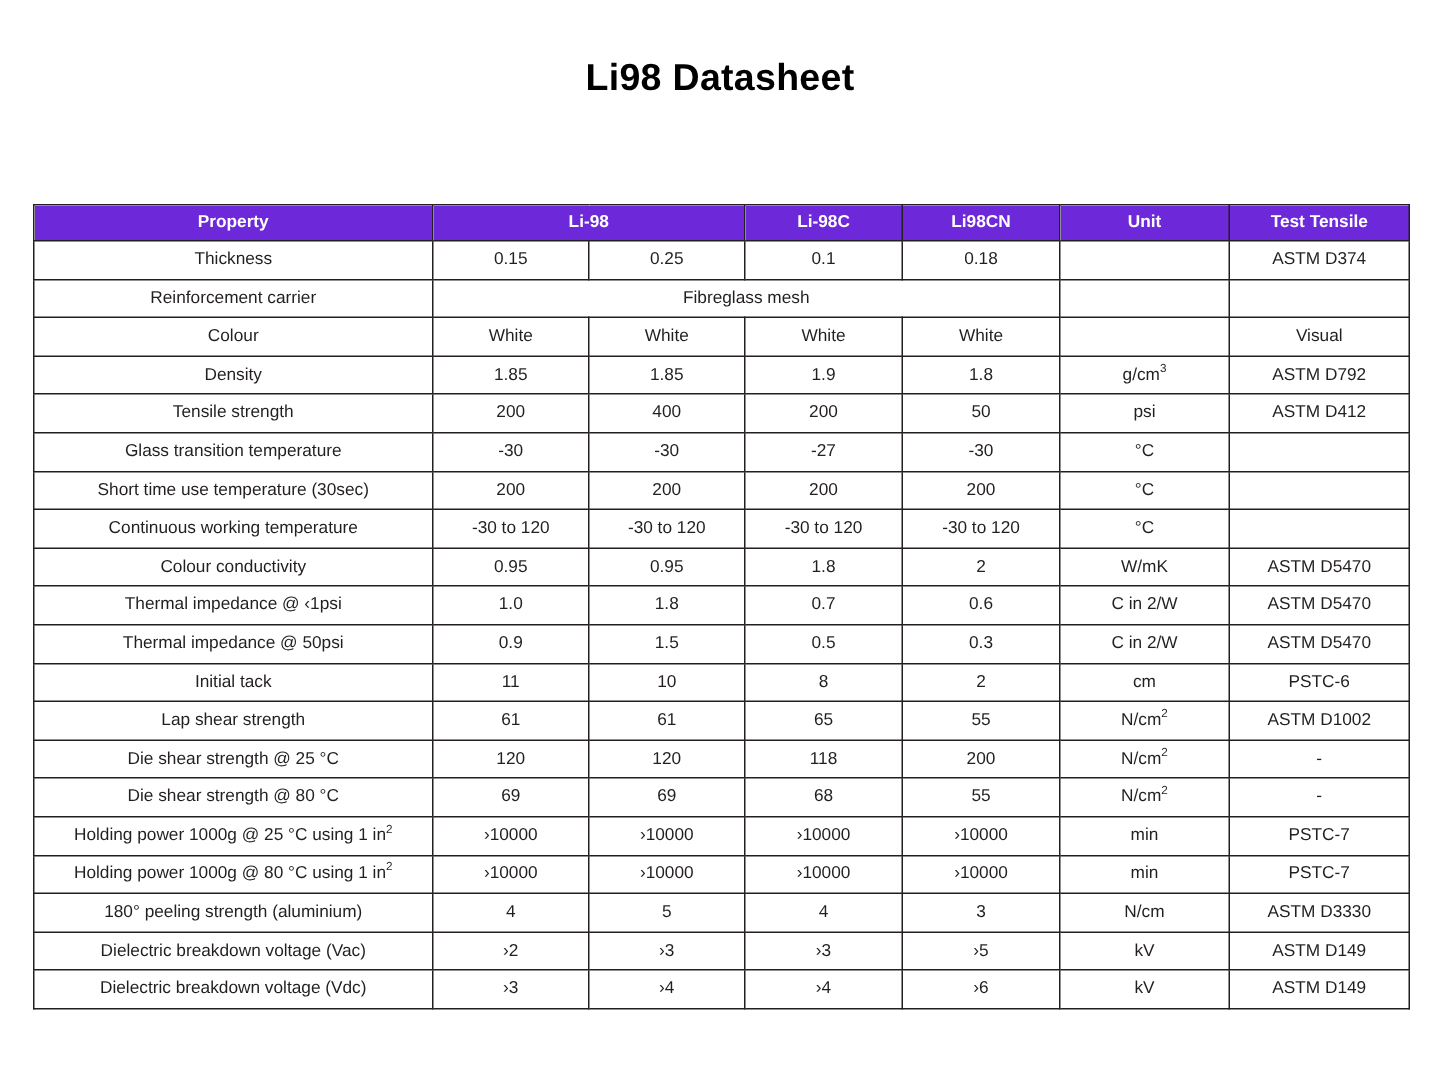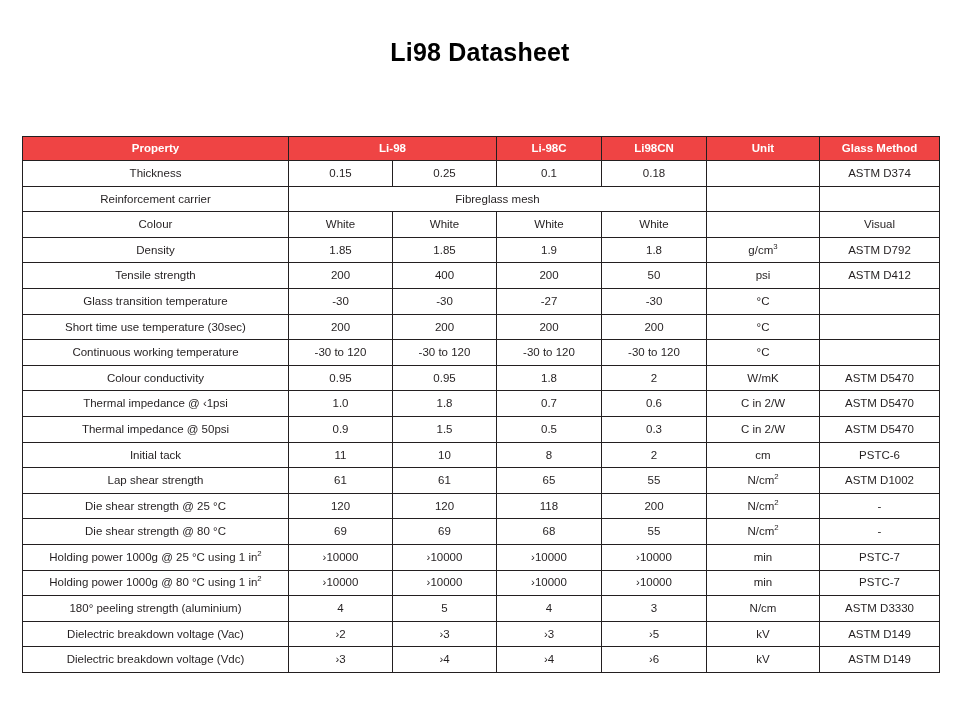--- a/index.html
+++ b/index.html
@@ -51,21 +51,21 @@
     vertical-align: middle;
     font-size: 11.5px;
     color: #231f20;
     font-weight: normal;
     line-height: 1.1;
     background: #ffffff;
     white-space: nowrap;
     overflow: hidden;
   }
   table.datasheet thead th {
-    background: #ef4444;
+    background: #6d28d9;
     color: #ffffff;
     font-weight: bold;
     font-size: 11.5px;
     height: 23px;
   }
   td.prop {
     font-size: 11.5px;
     margin-left: 26px;
   }
   sup {
@@ -100,21 +100,21 @@
           <col class="c-unit">
           <col class="c-test">
       </colgroup>
       <thead>
         <tr>
           <th>Property</th>
           <th colspan="2">Li-98</th>
           <th>Li-98C</th>
           <th>Li98CN</th>
           <th>Unit</th>
-          <th>Glass Method</th>
+          <th>Test Tensile</th>
         </tr>
       </thead>
       <tbody id="tbody">
           <tr>
             <td class="prop">Thickness</td>
             <td>0.15</td>
             <td>0.25</td>
             <td>0.1</td>
             <td>0.18</td>
             <td></td>

